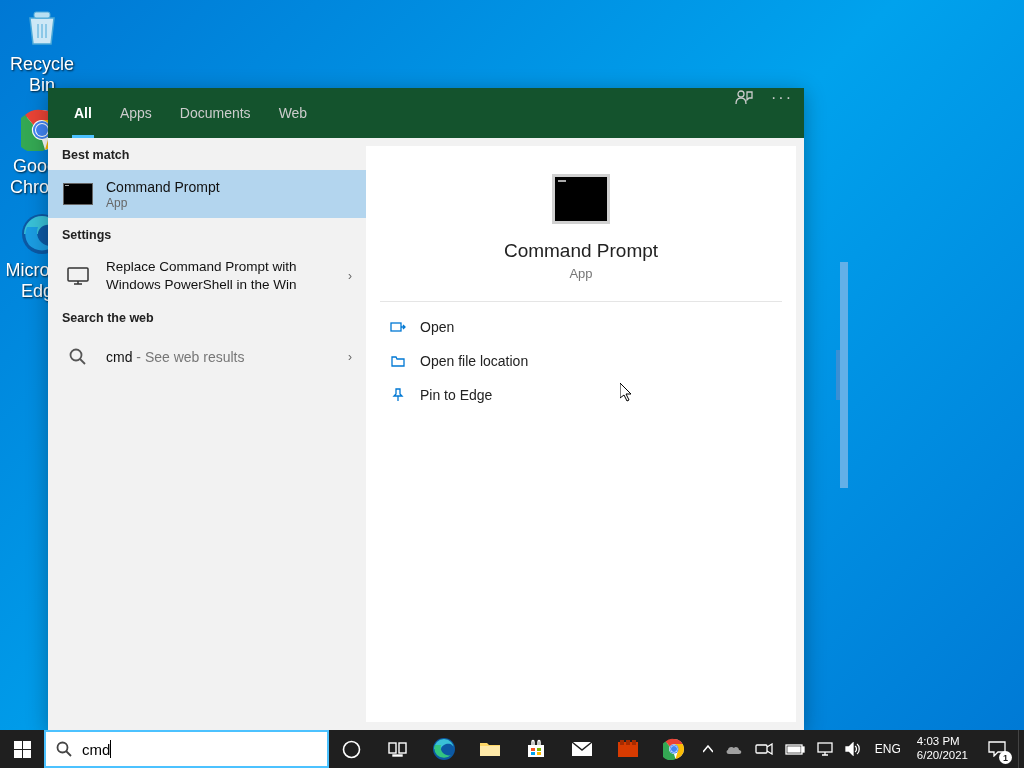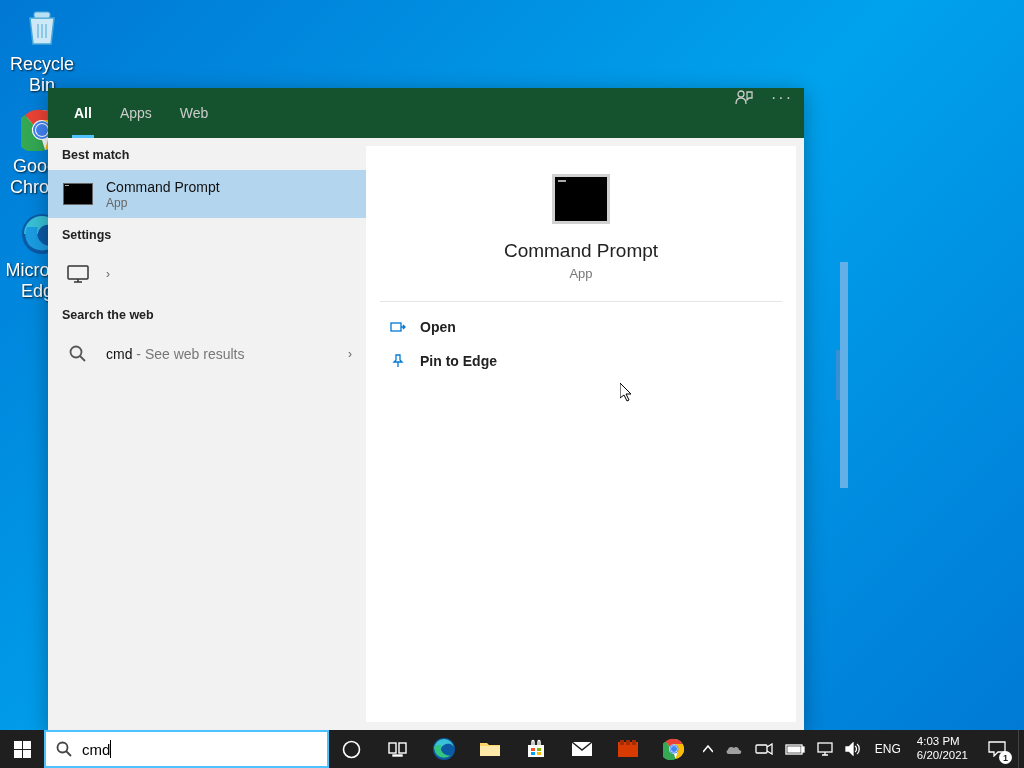--- a/index.html
+++ b/index.html
@@ -37,21 +37,21 @@
 .result-item .chev-right { color: #666; font-size: 12px; }
 .cmd-thumb { width: 30px; height: 22px; background: #000; border: 1px solid #666; position: relative; }
 .cmd-thumb::before { content: ''; position: absolute; top: 1px; left: 1px; width: 4px; height: 1px; background: #aaa; }
 
 .preview-top { text-align: center; padding: 28px 0 20px; border-bottom: 1px solid #e5e5e5; margin: 0 14px; }
 .preview-icon { width: 58px; height: 50px; background: #000; border: 3px solid #d0d0d0; margin: 0 auto 16px; position: relative; }
 .preview-icon::before { content: ''; position: absolute; top: 3px; left: 3px; width: 8px; height: 2px; background: #aaa; }
 .preview-title { font-size: 19px; color: #222; margin-bottom: 4px; }
 .preview-sub { font-size: 13px; color: #777; }
 
-.action-list { padding: 8px 0; font-weight: bold; }
+.action-list { padding: 8px 0; }
 .action-item { display: flex; align-items: center; padding: 9px 22px; cursor: pointer; font-size: 14px; color: #222; }
 .action-item.highlighted { border: 2px solid #e01b1b; background: #eaeaea; padding: 7px 20px; }
 .action-item .action-icon { width: 20px; height: 16px; margin-right: 12px; color: #0078d4; display: flex; align-items: center; justify-content: center; }
 
 
 .accent-bar { position: absolute; right: 176px; top: 262px; width: 8px; height: 226px; background: #63b0e8; }
 .accent-bar::before { content:''; position:absolute; top:88px; left:-4px; width:4px; height:50px; background:#3a8fd4; }
 
 
 .taskbar { position: absolute; bottom: 0; left: 0; right: 0; height: 38px; background: #1f1f1f; display: flex; align-items: center; }
@@ -121,20 +121,23 @@
 <div class="search-panel">
   <div class="search-header">
     <div class="search-tabs">
       <div class="search-tab active">
           <span>All</span>
         </div>
       <div class="search-tab">
           <span>Apps</span>
         </div>
       <div class="search-tab">
+          <span>Documents</span>
+        </div>
+      <div class="search-tab">
           <span>Web</span>
         </div>
     </div>
     <div class="header-right">
       <div class="header-icon">
         <svg width="18" height="18" viewBox="0 0 18 18" stroke="#ccc" fill="none" stroke-width="1.3">
             <circle cx="6" cy="5" r="3"></circle>
             <path d="M1 15 C1 11 3 9 6 9 C9 9 11 11 11 15"></path>
             <path d="M12 3 L17 3 L17 9 L14 9 L12 11 L12 3 Z"></path>
           </svg>
@@ -157,20 +160,23 @@
       </div>
 
       <div class="section-header">Settings</div>
       <div class="result-item">
         <div class="item-icon">
           <svg width="22" height="18" viewBox="0 0 22 18" stroke="#333" fill="none" stroke-width="1.5">
               <rect x="1" y="1" width="20" height="13" rx="1"></rect>
               <path d="M7 17 L15 17 M11 14 L11 17"></path>
             </svg>
         </div>
+        <div class="item-text">
+          <div class="item-title" style="font-size:13.5px;line-height:1.3;">Replace Command Prompt with Windows PowerShell in the Win</div>
+        </div>
         <div class="chev-right">›</div>
       </div>
 
       <div class="section-header">Search the web</div>
       <div class="result-item">
         <div class="item-icon">
           <svg width="18" height="18" viewBox="0 0 18 18" stroke="#555" fill="none" stroke-width="1.8">
               <circle cx="7" cy="7" r="5.5"></circle>
               <path d="M11 11 L16 16"></path>
             </svg>
@@ -193,20 +199,28 @@
           <span class="action-icon">
               <svg width="16" height="14" viewBox="0 0 16 14" stroke="#0078d4" fill="none" stroke-width="1.3">
                 <rect x="1" y="3" width="10" height="8"></rect>
                 <path d="M11 7 L15 7 M13 5 L15 7 L13 9"></path>
               </svg>
             </span>
           <span>Open</span>
         </div>
         <div class="action-item">
           <span class="action-icon">
+              <svg width="14" height="14" viewBox="0 0 14 14" stroke="#0078d4" fill="none" stroke-width="1.3">
+                <path d="M1 3 L5 3 L6 5 L13 5 L13 12 L1 12 Z"></path>
+              </svg>
+            </span>
+          <span>Open file location</span>
+        </div>
+        <div class="action-item">
+          <span class="action-icon">
               <svg width="16" height="14" viewBox="0 0 16 14" stroke="#0078d4" fill="none" stroke-width="1.3">
                 <path d="M6 1 L10 1 L10 6 L12 8 L4 8 L6 6 Z M8 8 L8 13"></path>
               </svg>
             </span>
           <span>Pin to Edge</span>
         </div>
       </div>
     </div>
   </div>
 </div>

